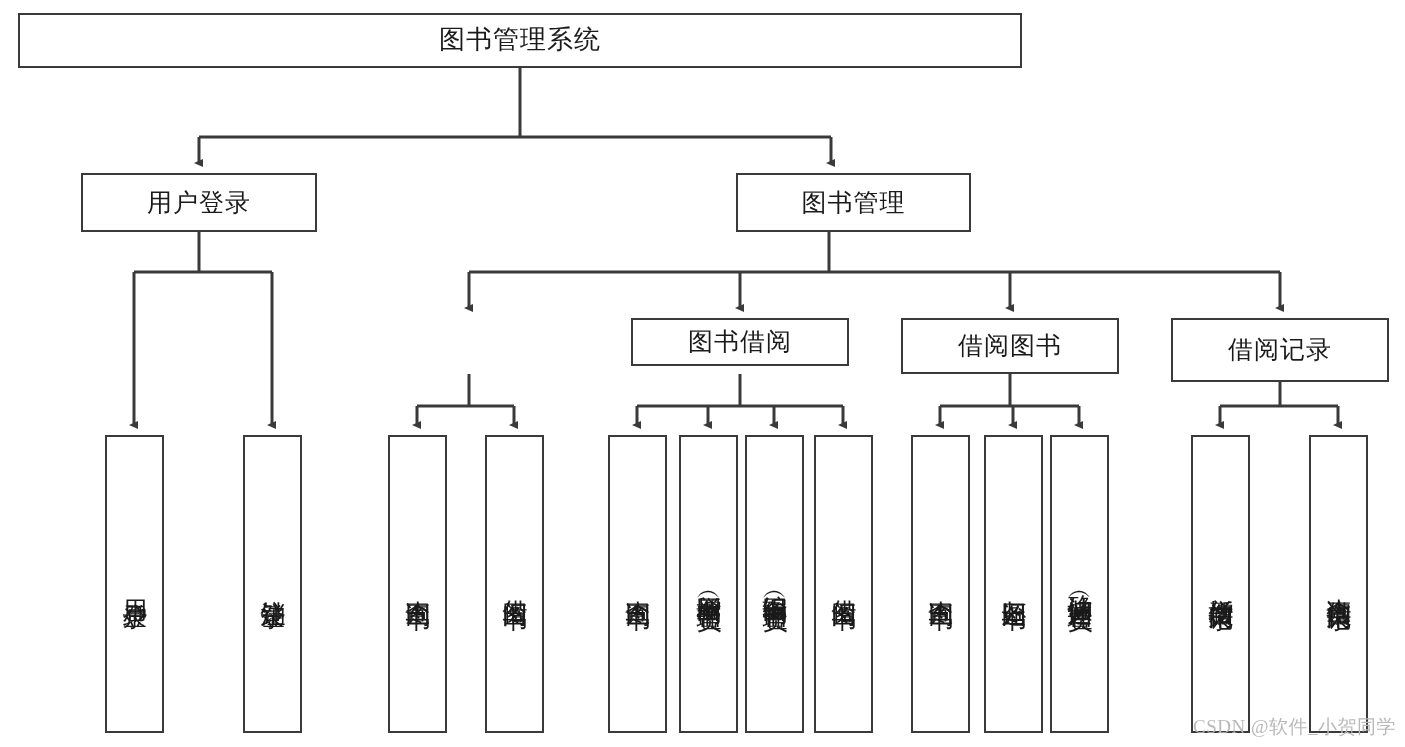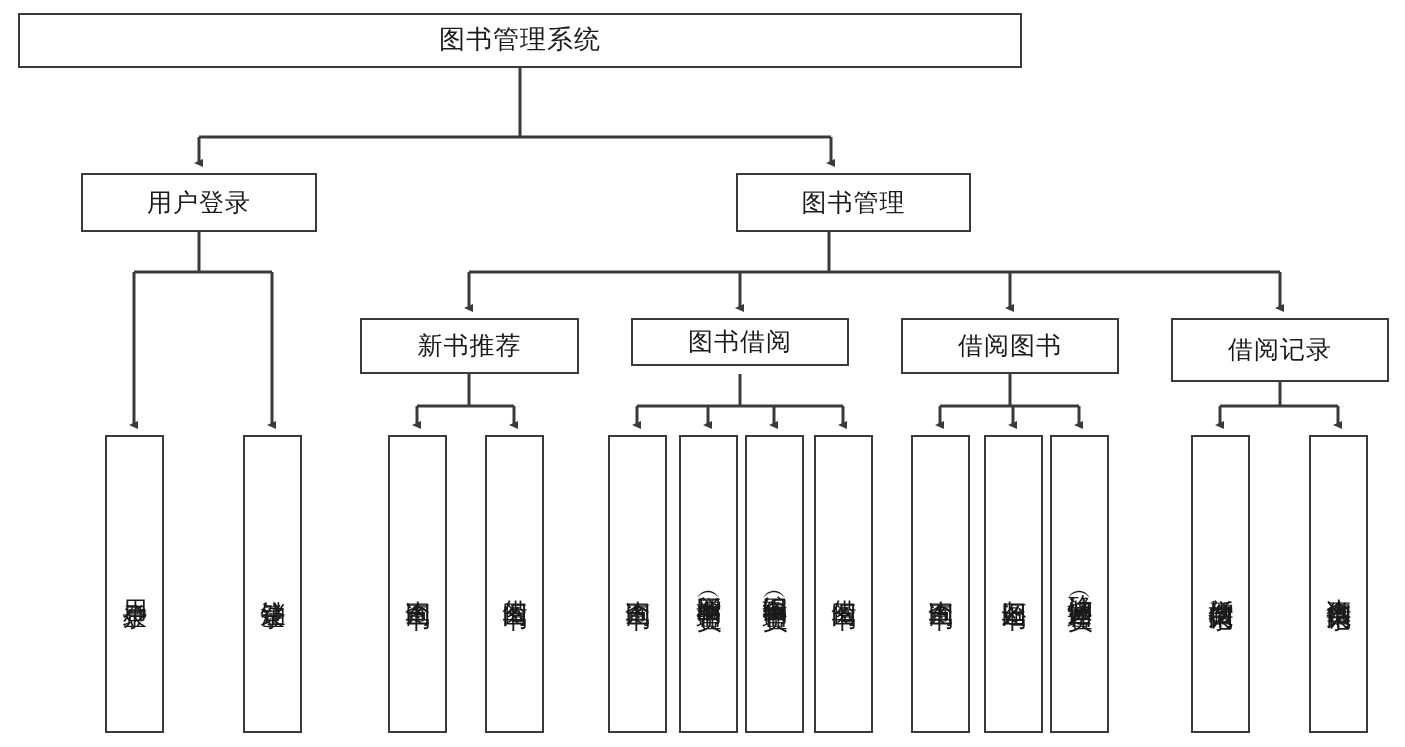--- a/index.html
+++ b/index.html
@@ -126,23 +126,20 @@
     <span>图书管理系统</span>
   </div>
 
   <div class="node horiz" style="left:81px; top:173px; width:236px; height:59px;">
     <span>用户登录</span>
   </div>
   <div class="node horiz" style="left:712px; top:173px; width:235px; height:59px;margin-left:24px;">
     <span>图书管理</span>
   </div>
 
-  <div class="node horiz" style="left:360px; top:318px; width:219px; height:56px;">
-    <span>新书推荐</span>
-  </div>
   <div class="node horiz" style="left:631px; top:318px; width:218px; height:48px;text-align:right;">
     <span>图书借阅</span>
   </div>
   <div class="node horiz" style="left:901px; top:318px; width:218px; height:56px;">
     <span>借阅图书</span>
   </div>
   <div class="node horiz" style="left:1171px; top:318px; width:218px; height:64px;">
     <span>借阅记录</span>
   </div>
 
@@ -183,14 +180,15 @@
     <span class="leaf-text">确认归还（管理员）</span>
   </div>
 
   <div class="node leaf" style="left:1191px; top:435px; width:59px; height:298px;">
     <span class="leaf-text">新增借阅记录</span>
   </div>
   <div class="node leaf" style="left:1309px; top:435px; width:59px; height:298px;">
     <span class="leaf-text">查询借阅记录</span>
   </div>
 
+  <div class="watermark" style="left:1193px; top:714px;">CSDN @软件_小贺同学</div>
 
 </div>
 
 </body></html>

